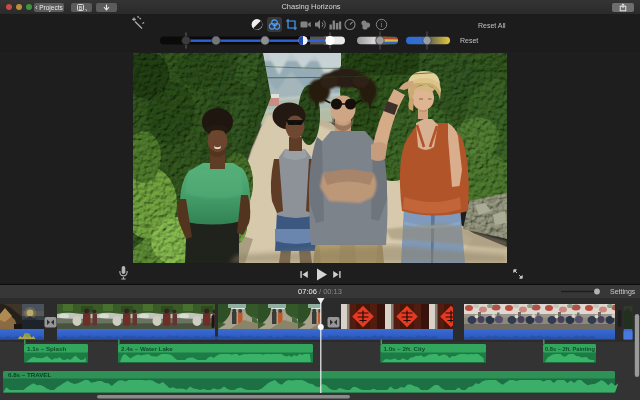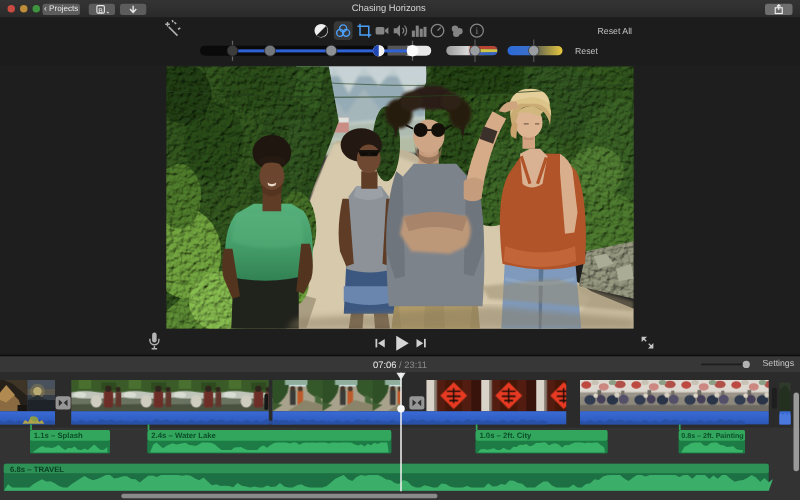--- a/index.html
+++ b/index.html
@@ -351,21 +351,21 @@
 
     <g transform="translate(518,11)" stroke="#c5c5c5" stroke-width="1" fill="#c5c5c5">
       <path d="M-1 -1 L-3.8 -3.8 M1 1 L3.8 3.8" fill="none"></path>
       <path d="M-4.2 -1.6 v-2.6 h2.6 Z"></path>
       <path d="M4.2 1.6 v2.6 h-2.6 Z"></path>
     </g>
   </svg>
 
   <div id="tltb" class="abs">
     <div class="abs" style="left:0;width:640px;top:0;height:13px;text-align:center;font-size:7.5px;line-height:13px;">
-      <span style="color:#efefef;">07:06</span><span style="color:#8a8a8a;"> / 23:11</span>
+      <span style="color:#efefef;">07:06</span><span style="color:#8a8a8a;"> / 00:13</span>
     </div>
     <svg class="abs" style="left:540;top:0" width="100" height="13" viewBox="0 0 100 13">
       <line x1="21" y1="6.5" x2="60" y2="6.5" stroke="#1e1e1e" stroke-width="1.4"></line>
       <circle cx="57" cy="6.5" r="2.9" fill="#b2b2b2"></circle>
     </svg>
     <div class="abs" style="left:610px;top:0;width:30px;height:13px;color:#c9c9c9;font-size:7px;line-height:13.5px;">Settings</div>
   </div>
 
   <svg id="timeline" class="abs" style="left:0;top:298px" width="640" height="102" viewBox="0 0 640 102">
     <defs>

